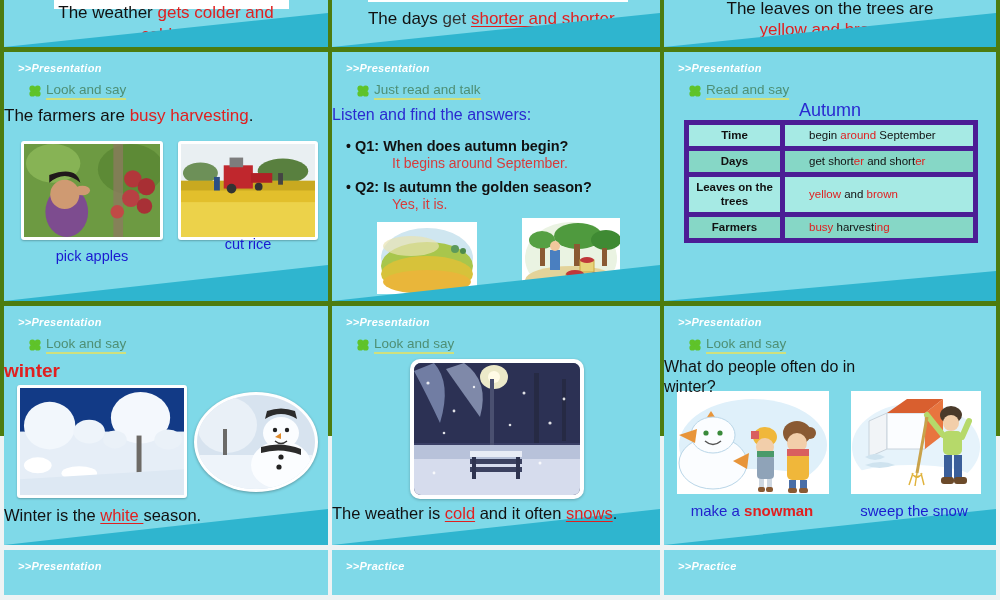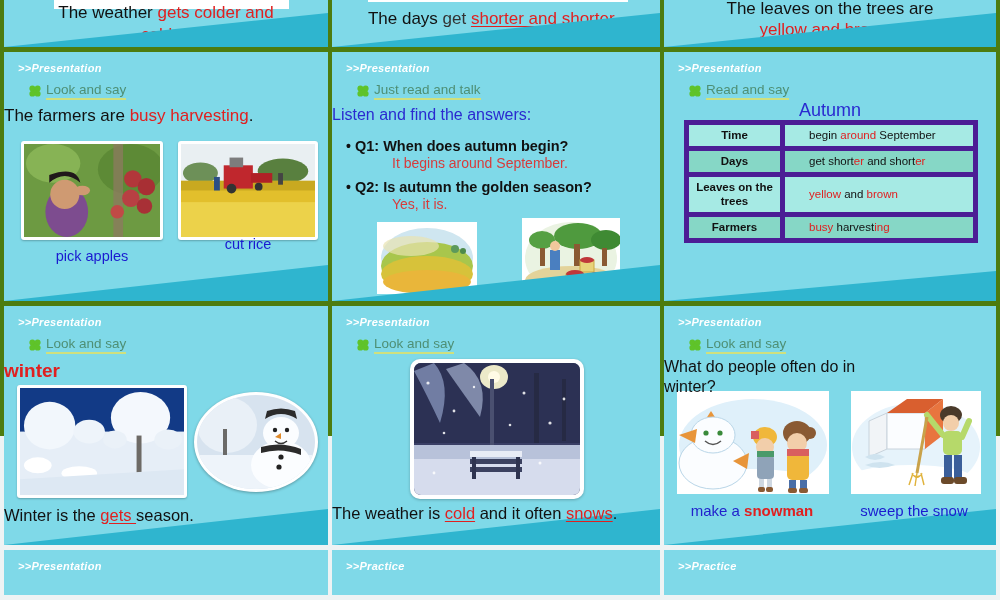--- a/index.html
+++ b/index.html
@@ -409,21 +409,21 @@
           <polygon points="84,38 78,42 84,44" fill="#e08a2a"></polygon>
           <path d="M78 46 q6 5 12 0" stroke="#333" stroke-width="1.4" fill="none"></path>
           <path d="M64 52 q20 -6 40 2 l0 6 q-20 -8 -40 -2z" fill="#2b2b2b"></path>
           <circle cx="84" cy="62" r="2.6" fill="#222"></circle>
             <circle cx="82" cy="72" r="2.6" fill="#222"></circle>
         </svg>
       </div>
     </div>
 
     <div class="s-title" style="top:200px; font-size:16.5px;">
-      <span>Winter is the </span><span class="red u"> gets </span><span> season.</span>
+      <span>Winter is the </span><span class="red u"> white </span><span> season.</span>
     </div>
 
     <div class="wedge">
       <svg viewBox="0 0 332 44" preserveAspectRatio="none">
           <polygon points="0,44 332,8 332,44" fill="#2fb5cf"></polygon>
         </svg>
     </div>
   </div>
 
   <div class="slide">

